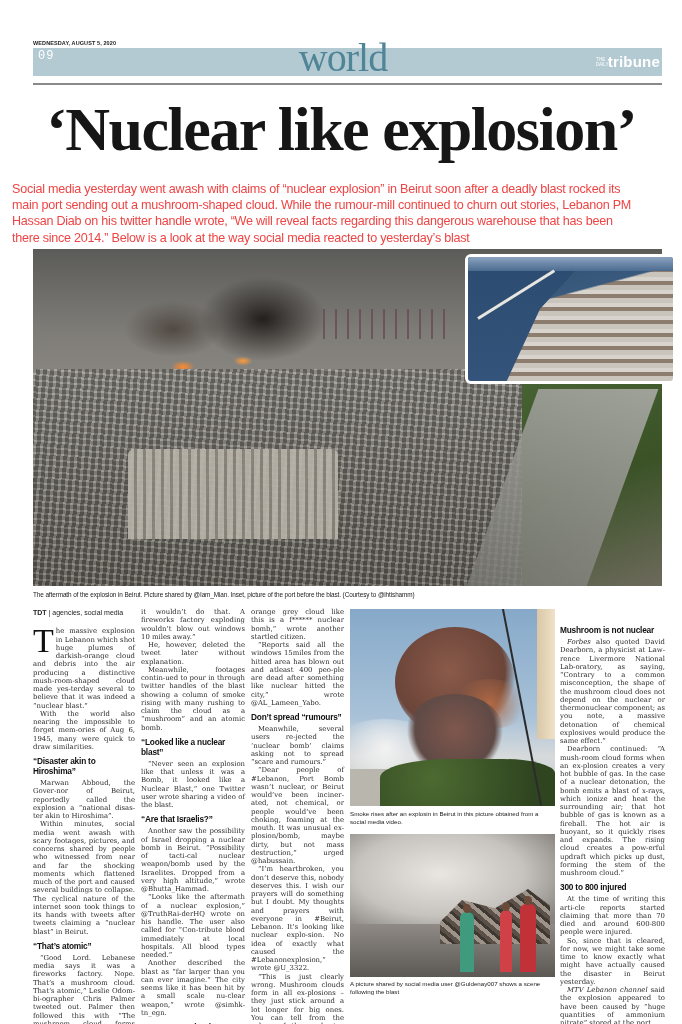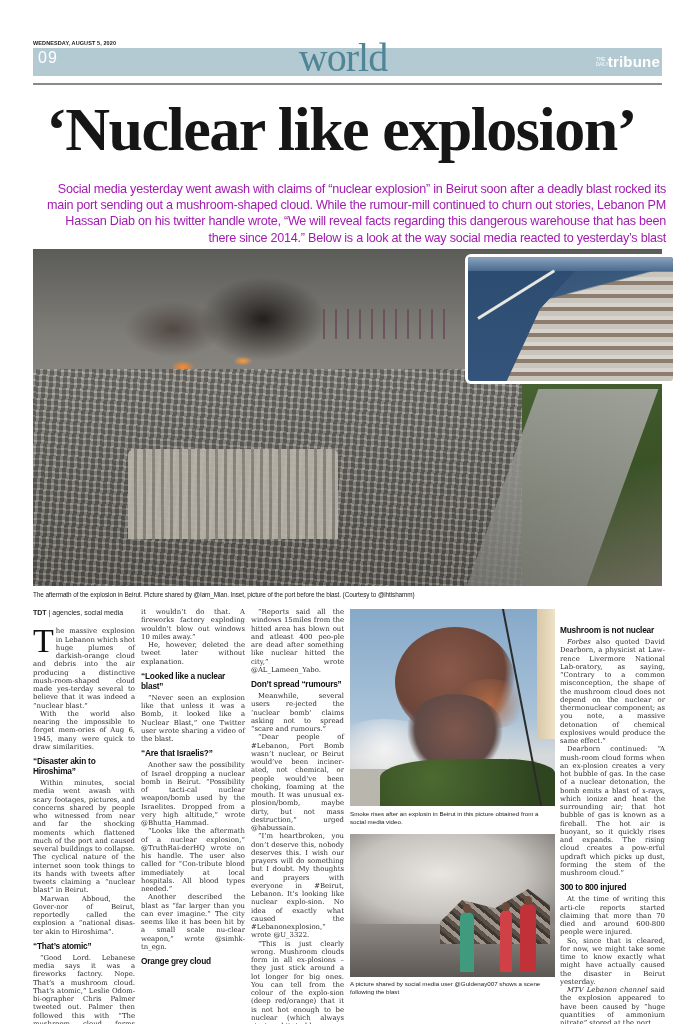--- a/index.html
+++ b/index.html
@@ -1,29 +1,29 @@
 <!DOCTYPE html>
 <html><head>
 <meta charset="utf-8">
 <style>
   * { box-sizing: border-box; margin: 0; padding: 0; }
   html, body { width: 682px; height: 1024px; background: #ffffff; overflow: hidden; }
   body { position: relative; font-family: "DejaVu Serif", serif; color: #1f1f1f; }
 
   .dateline { position: absolute; left: 33px; top: 40px; font-family: "Liberation Sans", sans-serif; font-size: 5.5px; font-weight: bold; letter-spacing: 0.1px; color: #222; }
   .masthead-band { position: absolute; left: 33px; top: 48px; width: 629px; height: 28px; background: #b3cad3; }
-  .page-num { position: absolute; left: 38px; top: 49px; font-family: Liberation Sans, sans-serif; font-size: 16px; font-weight: 300; color: #ffffff; letter-spacing: 1px; }
+  .page-num { position: absolute; left: 38px; top: 49px; font-family: Liberation Mono, monospace; font-size: 12px; font-weight: 300; color: #ffffff; letter-spacing: 1px; }
   .section { position: absolute; left: 283px; top: 36px; width: 120px; text-align: center; font-family: "Liberation Serif", serif; font-size: 40px; line-height: 44px; color: #4f8596; letter-spacing: -1px; }
   .brand { position: absolute; right: 22px; top: 53px; display: flex; align-items: center; gap: 2px; }
   .brand-small { font-family: "Liberation Sans", sans-serif; font-size: 4.5px; line-height: 5px; color: #fff; text-align: center; width: 10px; }
   .brand-main { font-family: Liberation Sans, sans-serif; font-weight: bold; font-size: 15px; color: #ffffff; letter-spacing: 0.2px; }
   .rule { position: absolute; left: 33px; top: 83px; width: 629px; height: 2px; background: #8a8a8a; }
 
   .headline { position: absolute; left: 0; top: 90px; width: 682px; text-align: center; font-family: "Liberation Serif", serif; font-weight: bold; font-size: 62px; line-height: 78px; color: #161616; letter-spacing: -1.5px; }
-  .standfirst { position: absolute; left: 40px; top: 181px; width: 626px; text-align: right; font-family: "Liberation Sans", sans-serif; font-size: 12.6px; line-height: 16.2px; color: #a21caf; letter-spacing: -0.25px; }
+  .standfirst { position: absolute; left: 12px; top: 181px; width: 626px; text-align: left; font-family: "Liberation Sans", sans-serif; font-size: 12.6px; line-height: 16.2px; color: #ef4444; letter-spacing: -0.25px; }
 
   .hero { position: absolute; left: 33px; top: 249px; width: 629px; height: 337px; overflow: hidden;
     background:
       radial-gradient(ellipse 90px 60px at 230px 70px, rgba(30,26,24,0.95), rgba(30,26,24,0) 70%),
       radial-gradient(ellipse 70px 40px at 140px 80px, rgba(70,60,55,0.8), rgba(70,60,55,0) 70%),
       radial-gradient(ellipse 15px 8px at 150px 118px, #ff8a2a, rgba(255,120,30,0) 80%),
       radial-gradient(ellipse 12px 6px at 210px 112px, #ff9a3a, rgba(255,120,30,0) 80%),
       linear-gradient(180deg, #5b5b58 0%, #7f7d78 25%, #8d8a84 45%, #6e6a62 70%, #4e4b45 100%);
   }
   .hero-rubble { position: absolute; left: 0; top: 120px; width: 629px; height: 217px;
@@ -114,40 +114,42 @@
   <div class="inset-sky"></div>
   <div class="inset-breakwater"></div>
 </div>
 <div class="hero-caption">The aftermath of the explosion in Beirut. Picture shared by @Iam_Mian. Inset, picture of the port before the blast. (Courtesy to @ihtishamm)</div>
 
 <div class="col col1">
   <div class="byline"><b>TDT</b><span> | agencies, social media</span></div>
   <p class="noindent"><span class="dropcap">T</span><span>he massive explosion in Lebanon which shot huge plumes of darkish-orange cloud and debris into the air producing a distinctive mush-room-shaped cloud made yes-terday several to believe that it was indeed a “nuclear blast.”</span></p>
   <p>With the world also nearing the impossible to forget mem-ories of Aug 6, 1945, many were quick to draw similarities.</p>
   <h3>“Disaster akin to Hiroshima”</h3>
+  <p>Marwan Abboud, the Gover-nor of Beirut, reportedly called the explosion a “national disas-ter akin to Hiroshima”.</p>
   <p>Within minutes, social media went awash with scary footages, pictures, and concerns shared by people who witnessed from near and far the shocking moments which flattened much of the port and caused several buildings to collapse. The cyclical nature of the internet soon took things to its hands with tweets after tweets claiming a “nuclear blast” in Beirut.</p>
-  <p>Marwan Abboud, the Gover-nor of Beirut, reportedly called the explosion a “national disas-ter akin to Hiroshima”.</p>
   <h3>“That’s atomic”</h3>
   <p>“Good Lord. Lebanese media says it was a fireworks factory. Nope. That’s a mushroom cloud. That’s atomic,” Leslie Odom-bi-ographer Chris Palmer tweeted out. Palmer then followed this with “The mushroom cloud forms outside of the factory. There is no question that was an atomic bomb. That is a con-trolled detonation. If every fire-work went off at the same time</p>
 </div>
 
 <div class="col col2">
   <p class="noindent">it wouldn’t do that. A fireworks factory exploding wouldn’t blow out windows 10 miles away.”</p>
   <p>He, however, deleted the tweet later without explanation.</p>
+  <p>Meanwhile, footages contin-ued to pour in through twitter handles of the blast showing a column of smoke rising with many rushing to claim the cloud as a “mushroom” and an atomic bomb.</p>
   <h3>“Looked like a nuclear blast”</h3>
   <p>“Never seen an explosion like that unless it was a Bomb, it looked like a Nuclear Blast,” one Twitter user wrote sharing a video of the blast.</p>
   <h3>“Are that Israelis?”</h3>
   <p>Another saw the possibility of Israel dropping a nuclear bomb in Beirut. “Possibility of tacti-cal nuclear weapon/bomb used by the Israelites. Dropped from a very high altitude,” wrote @Bhutta_Hammad.</p>
   <p>“Looks like the aftermath of a nuclear explosion,” @TruthRai-derHQ wrote on his handle. The user also called for “Con-tribute blood immediately at local hospitals. All blood types needed.”</p>
   <p>Another described the blast as “far larger than you can ever imagine.” The city seems like it has been hit by a small scale nu-clear weapon,” wrote @simhk-tn_egn.</p>
   <h3>Orange grey cloud</h3>
 
 </div>
 
 <div class="col col3">
+  <p class="noindent">orange grey cloud like this is a f****** nuclear bomb,” wrote another startled citizen.</p>
   <p>“Reports said all the windows 15miles from the hitted area has blown out and atleast 400 peo-ple are dead after something like nuclear hitted the city,” wrote @AL_Lameen_Yabo.</p>
   <h3>Don’t spread “rumours”</h3>
   <p>Meanwhile, several users re-jected the ‘nuclear bomb’ claims asking not to spread “scare and rumours.”</p>
   <p>“Dear people of #Lebanon, Port Bomb wasn’t nuclear, or Beirut would’ve been inciner-ated, not chemical, or people would’ve been choking, foaming at the mouth. It was unusual ex-plosion/bomb, maybe dirty, but not mass destruction,” urged @habussain.</p>
   <p>“I’m heartbroken, you don’t deserve this, nobody deserves this. I wish our prayers will do something but I doubt. My thoughts and prayers with everyone in #Beirut, Lebanon. It’s looking like nuclear explo-sion. No idea of exactly what caused the #Lebanonexplosion,” wrote @U_3322.</p>
   <p><span>“This is just clearly wrong. Mushroom clouds form in all ex-plosions – they just stick around a lot longer for big ones. You can tell from the colour of the explo-sion (deep red/orange) that it is not hot enough to be nuclear (which always starts white/yel-low, even small nukes),” said Alex Wellerstein, historian of science at Stevens Institute of Technol-ogy to </span></p>
 </div>
 
 <div class="photo2" title="Mushroom cloud rising over Beirut">
   <div class="cloud-white"></div>

